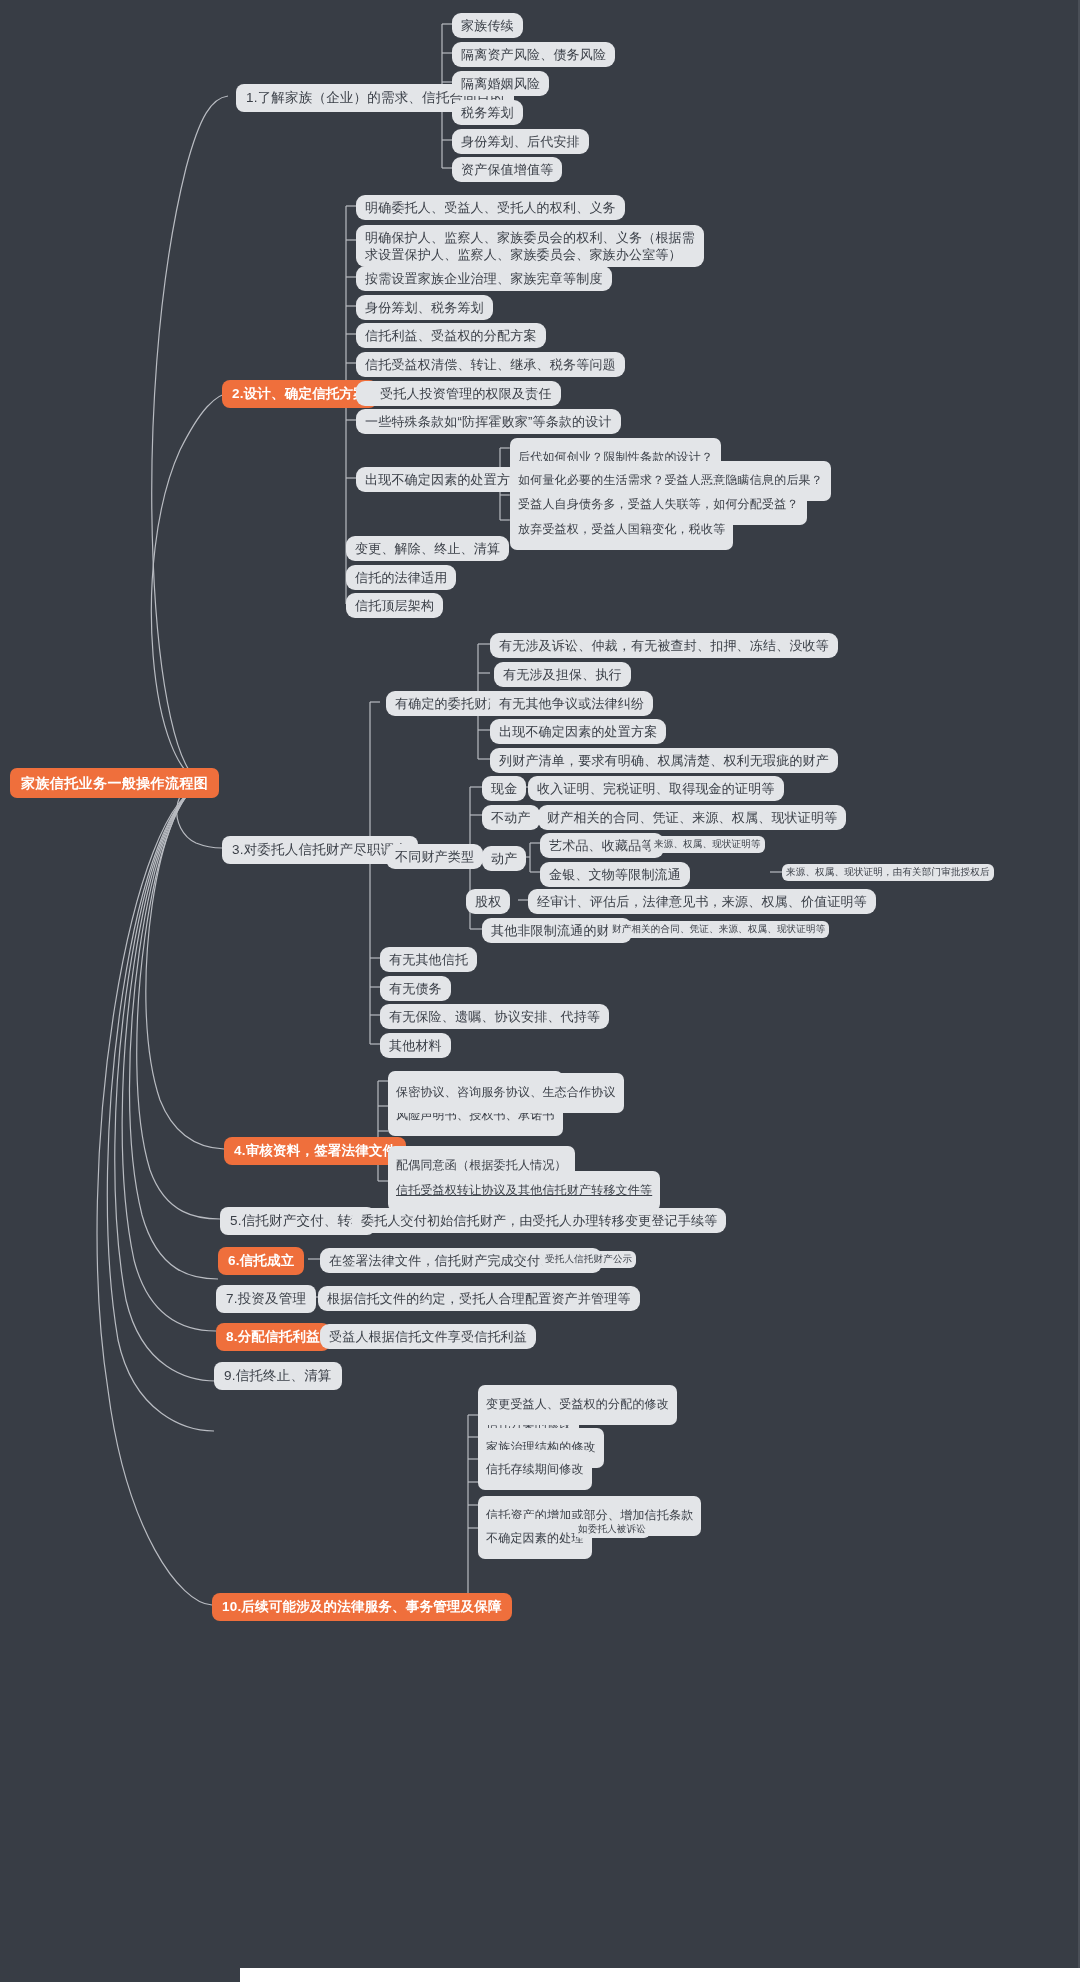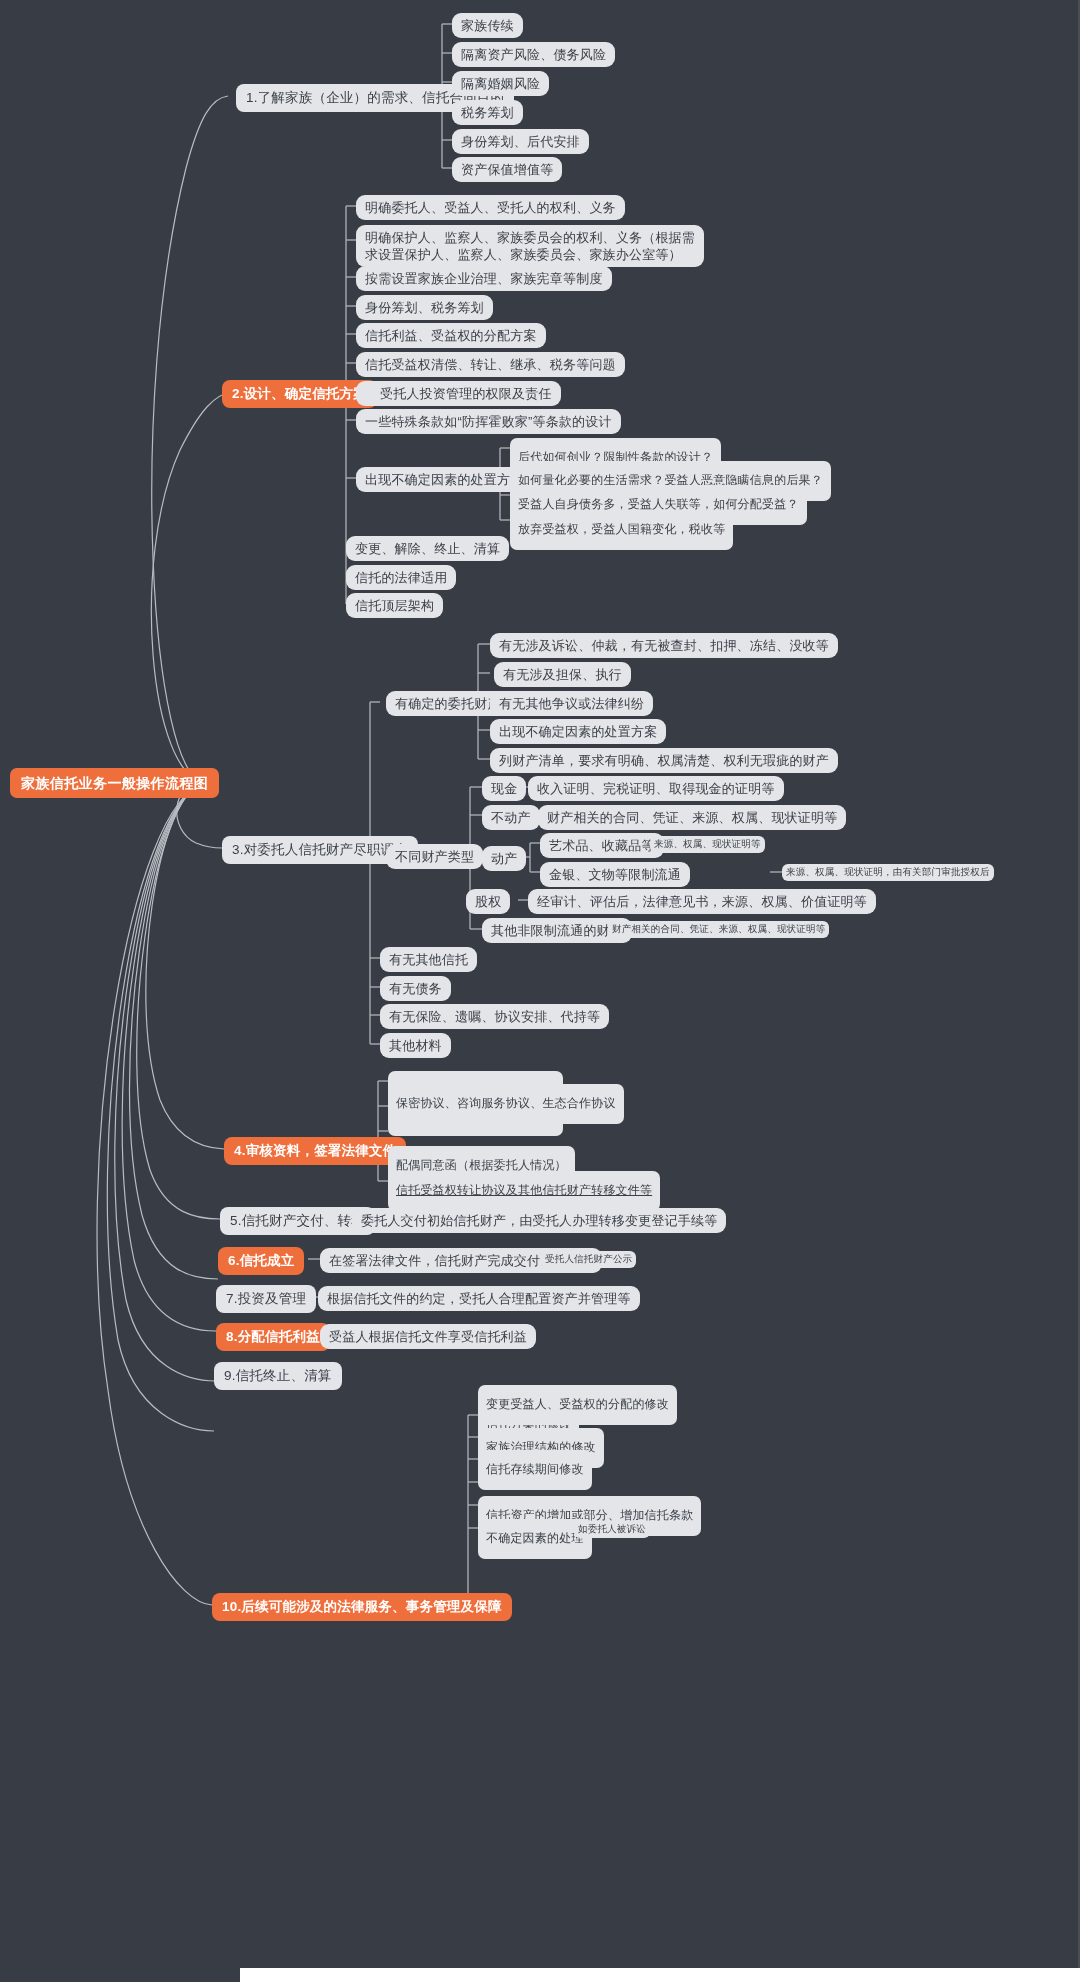--- a/index.html
+++ b/index.html
@@ -200,21 +200,21 @@
   <div class="node lvl4" style="left:608px;top:921px;">财产相关的合同、凭证、来源、权属、现状证明等</div>
 
   <div class="node lvl2" style="left:380px;top:947px;">有无其他信托</div>
   <div class="node lvl2" style="left:380px;top:976px;">有无债务</div>
   <div class="node lvl2" style="left:380px;top:1004px;">有无保险、遗嘱、协议安排、代持等</div>
   <div class="node lvl2" style="left:380px;top:1033px;">其他材料</div>
 
   <div class="node lvl1 hot" style="left:224px;top:1137px;">4.审核资料，签署法律文件</div>
   <div class="node lvl3" style="left:388px;top:1071px;">信托主合同、补充协议、附件</div>
   <div class="node lvl3" style="left:388px;top:1096px;">风险声明书、授权书、承诺书</div>
-  <div class="node lvl3" style="left:388px;top:1073px;margin-top:11px;">保密协议、咨询服务协议、生态合作协议</div>
+  <div class="node lvl3" style="left:388px;top:1073px;">保密协议、咨询服务协议、生态合作协议</div>
   <div class="node lvl3" style="left:388px;top:1146px;">配偶同意函（根据委托人情况）</div>
   <div class="node lvl3" style="left:388px;top:1171px;text-decoration:underline;">信托受益权转让协议及其他信托财产转移文件等</div>
 
   <div class="node lvl1" style="left:220px;top:1207px;">5.信托财产交付、转移</div>
   <div class="node lvl2" style="left:352px;top:1208px;">委托人交付初始信托财产，由受托人办理转移变更登记手续等</div>
 
   <div class="node lvl1 hot" style="left:218px;top:1247px;">6.信托成立</div>
   <div class="node lvl2" style="left:320px;top:1248px;">在签署法律文件，信托财产完成交付、转移后</div>
   <div class="node lvl4" style="left:541px;top:1251px;">受托人信托财产公示</div>
 

